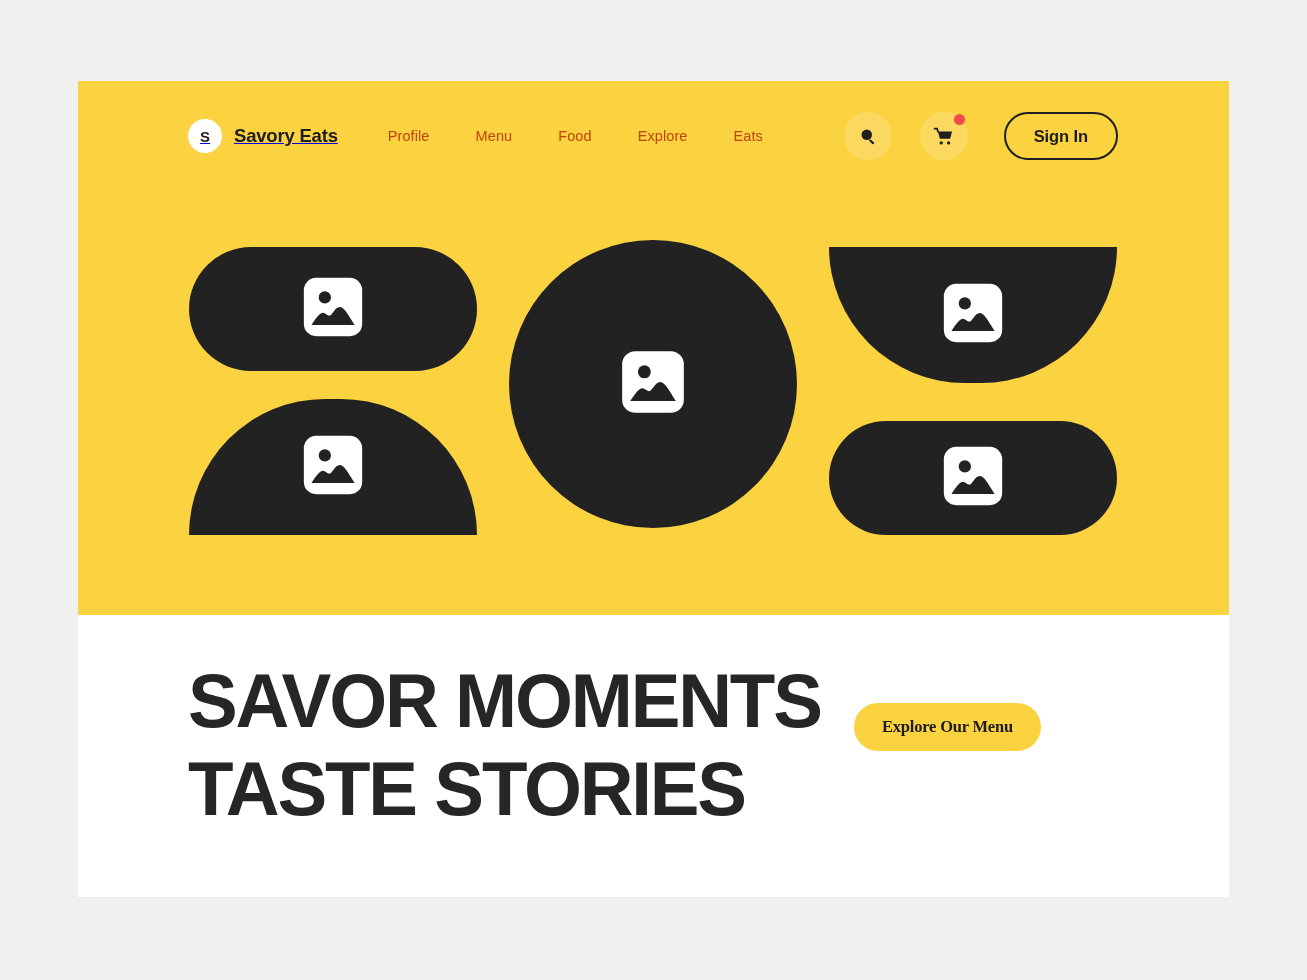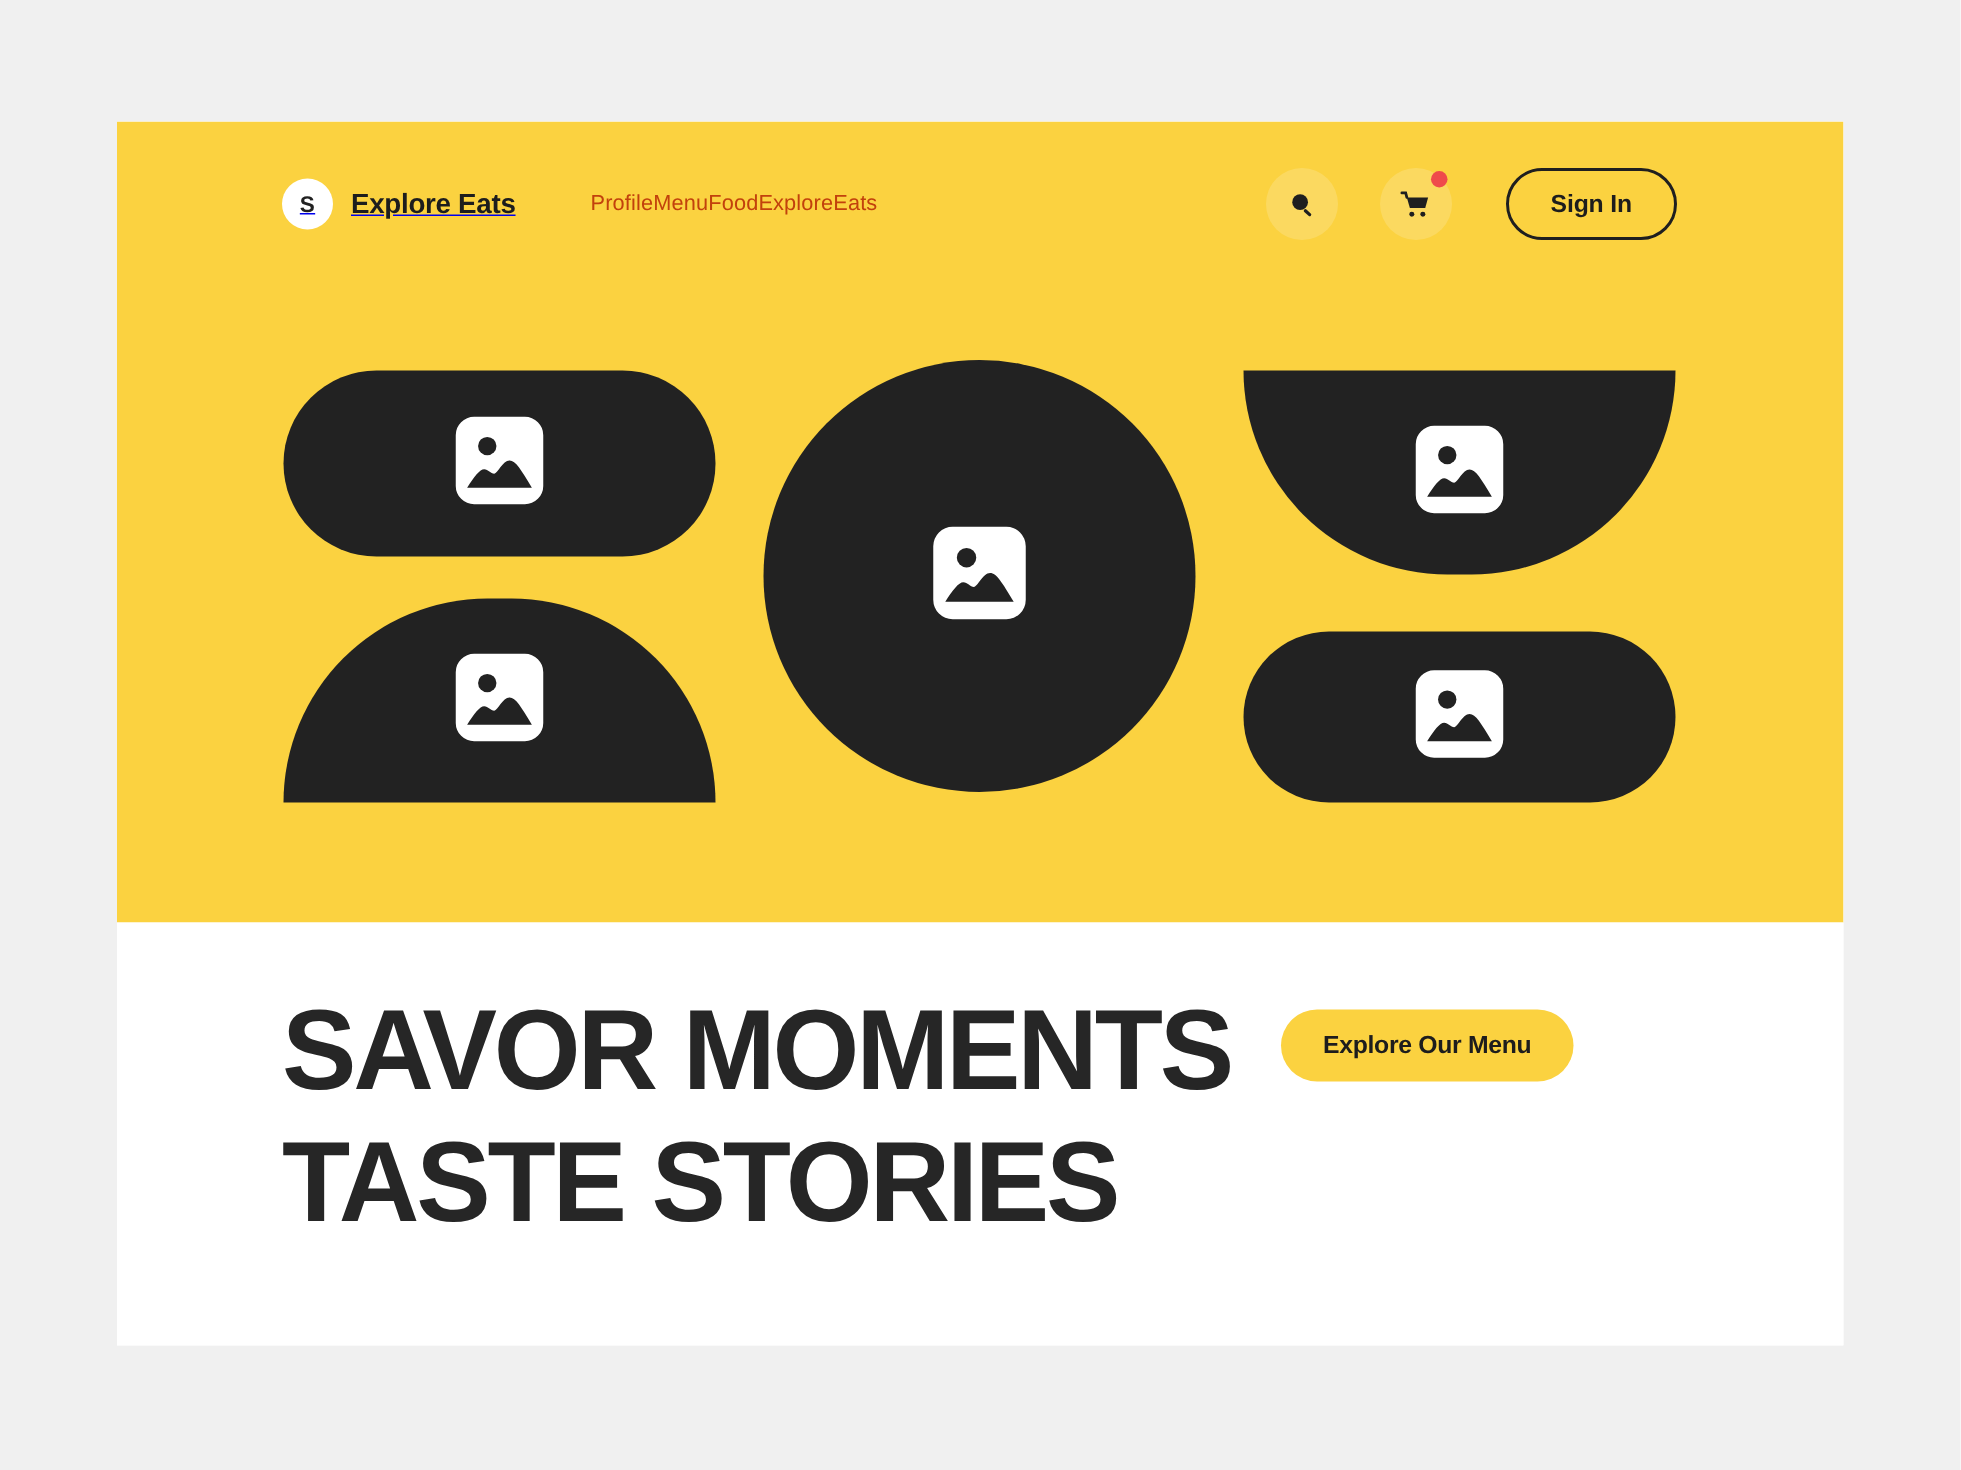--- a/index.html
+++ b/index.html
@@ -84,21 +84,21 @@
 
   .nav-link {
     font-size: 14.5px;
     color: #c2410c;
     text-decoration: none;
     white-space: nowrap;
     letter-spacing: 0.1px;
     padding: 6px 0;
     cursor: pointer;
   }
-  .nav-link + .nav-link { }
+  .nav-link + .nav-link { margin-left: 46px; }
 
   .header-actions {
     margin-left: auto;
     display: flex;
     align-items: flex-end;
     gap: 28px;
   }
 
   .icon-circle {
     position: relative;
@@ -223,26 +223,27 @@
   }
 
   .lede {
     font-size: 16.5px;
     line-height: 1.65;
     color: #2c2c2c;
     letter-spacing: -0.1px;
   }
 
   .cta-btn {
+    margin-top: 30px;
     height: 48px;
     padding: 0 28px;
     border: none;
     border-radius: 999px;
     background: #FBD240;
-    font-family: Liberation Sans, sans-serif;
+    font-family: Liberation Serif, serif;
     font-size: 16.5px;
     font-weight: 700;
     color: #1d1d1d;
     letter-spacing: -0.2px;
     cursor: pointer;
     white-space: nowrap;
   }
 </style>
 </head>
 <body>
@@ -302,21 +303,21 @@
           </svg>
         </span>
       </div>
 
     </div>
 
     <header class="header">
 
       <a class="brand" href="#">
         <span class="brand-badge">S</span>
-        <span class="brand-name">Explore Eats</span>
+        <span class="brand-name">Savory Eats</span>
       </a>
 
       <nav class="nav">
         <a class="nav-link" href="#">Profile</a>
         <a class="nav-link" href="#">Menu</a>
         <a class="nav-link" href="#">Food</a>
         <a class="nav-link" href="#">Explore</a>
         <a class="nav-link" href="#">Eats</a>
       </nav>
 

